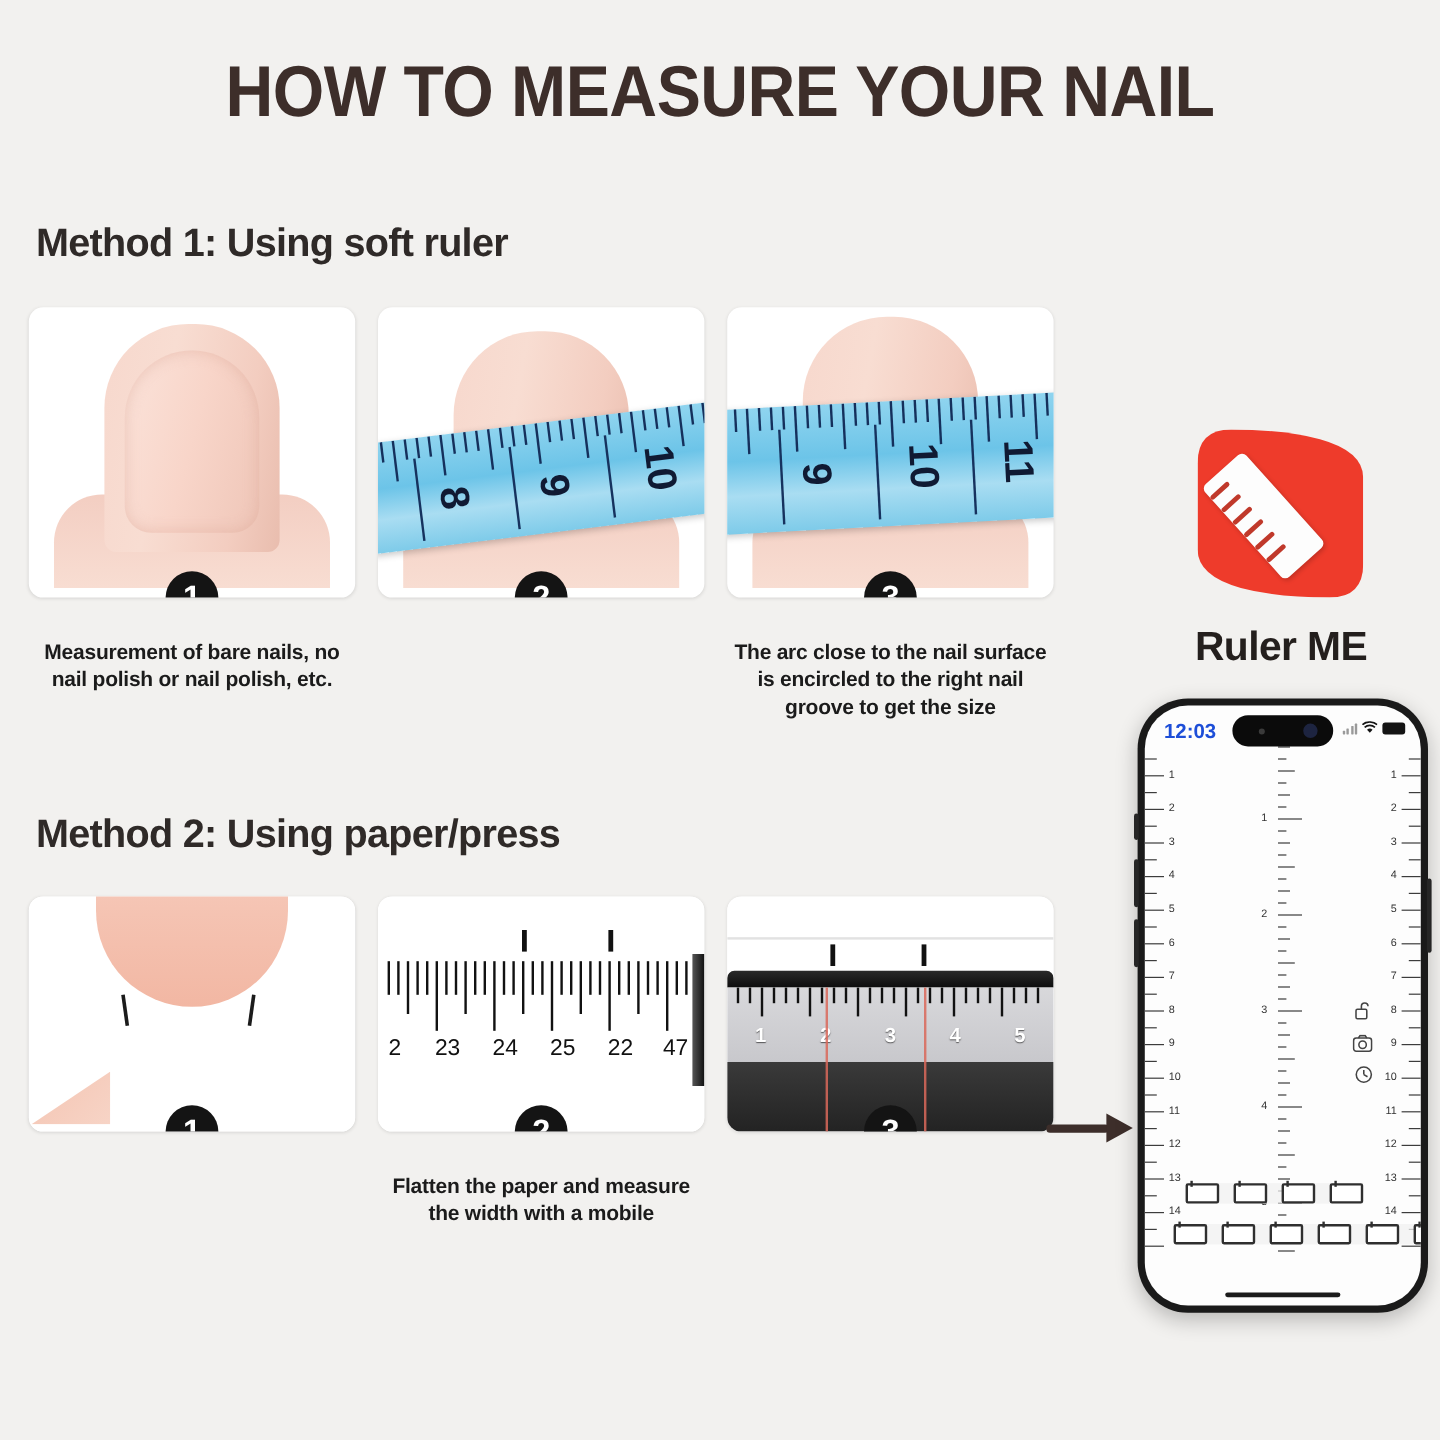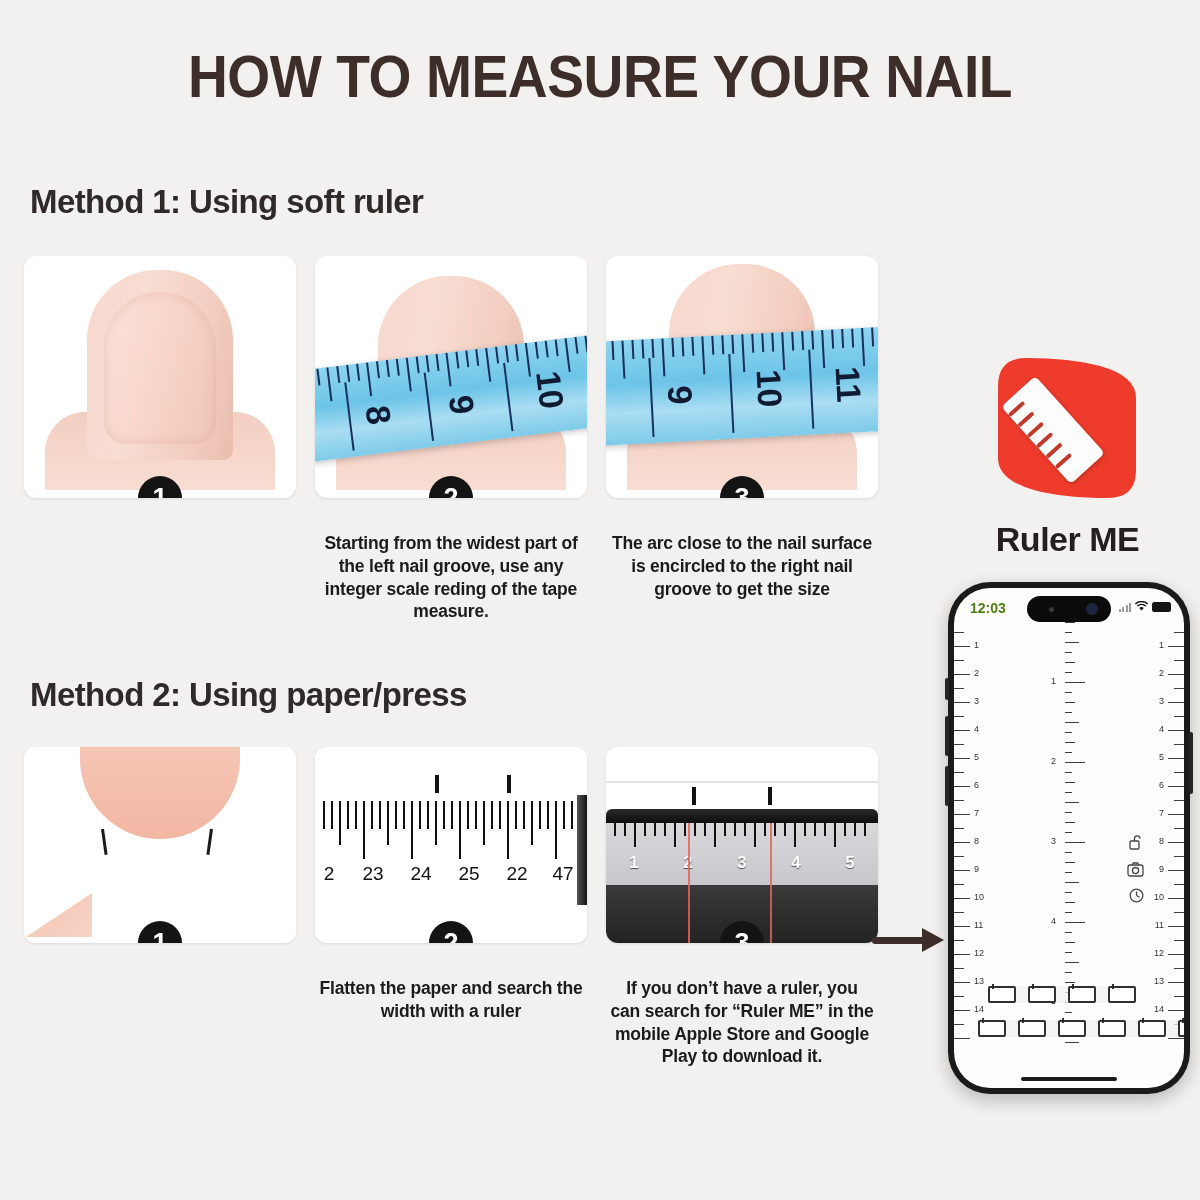--- a/index.html
+++ b/index.html
@@ -273,21 +273,21 @@
     top: 8px; width: 84px; height: 26px;
     background: #0b0b0b; border-radius: 14px; z-index: 5;
   }
   .di-dot { position: absolute; right: 13px; top: 7px; width: 12px; height: 12px;
             border-radius: 50%; background: #1d2440; }
   .di-dot2 { position: absolute; left: 22px; top: 11px; width: 5px; height: 5px;
              border-radius: 50%; background: #3a3a3a; }
 
   .status-time {
     position: absolute; left: 16px; top: 12px; z-index: 6;
-    font-size: 14px; font-weight: 700; color: #4d7c0f;
+    font-size: 17px; font-weight: 700; color: #1d4ed8;
   }
   .status-right { position: absolute; right: 13px; top: 13px; z-index: 6;
                   display: flex; align-items: center; gap: 4px; }
   .sig { display: flex; align-items: flex-end; gap: 1.5px; height: 10px; }
   .sig b { width: 2px; background: #9a9a9a; border-radius: .5px; display: block; }
   .batt { width: 19px; height: 10px; border-radius: 2.5px; background: #141414; }
 
   
   .pruler { position: absolute; }
   .pruler .t { position: absolute; background: #3c3c3c; height: 1px; }
@@ -329,20 +329,21 @@
 <div class="row" id="row1">
 
   <div class="card-wrap">
     <div class="photo tall">
       <div class="knuckle"></div>
       <div class="finger finger-body">
         <div class="nail-plate"></div>
       </div>
       <div class="badge">1</div>
     </div>
+    <div class="caption">Measurement of bare nails, no nail polish or nail polish, etc.</div>
   </div>
 
   <div class="card-wrap">
     <div class="photo tall">
       <div class="finger finger-body" style="top:20px;"></div>
       <div class="knuckle"></div>
 
       <div class="tape" style="left:-10px; top:96px; width:300px; height:92px; transform:rotate(-7deg);">
         <div class="ticks">
           <i style="left:16px"></i>
@@ -377,21 +378,20 @@
         <div class="bigline" style="left:42px"></div>
         <div class="bigline" style="left:122px"></div>
         <div class="bigline" style="left:202px"></div>
         <div class="num" style="left:62px;  top:34px; transform:rotate(90deg);">8</div>
         <div class="num" style="left:146px; top:34px; transform:rotate(90deg);">9</div>
         <div class="num" style="left:226px; top:30px; transform:rotate(90deg);">10</div>
       </div>
 
       <div class="badge">2</div>
     </div>
-    <div class="caption">Starting from the widest part of the left nail groove, use any integer scale reding of the tape measure.</div>
   </div>
 
   <div class="card-wrap">
     <div class="photo tall">
       <div class="finger finger-body" style="top:8px;"></div>
       <div class="knuckle"></div>
 
       <div class="tape" style="left:-8px; top:78px; width:300px; height:104px; transform:rotate(-3deg);">
         <div class="ticks">
           <i style="left:16px"></i>
@@ -493,21 +493,21 @@
         <div class="lbl" style="left:14px">2</div>
         <div class="lbl" style="left:58px">23</div>
         <div class="lbl" style="left:106px">24</div>
         <div class="lbl" style="left:154px">25</div>
         <div class="lbl" style="left:202px">22</div>
         <div class="lbl" style="left:248px">47</div>
       </div>
       <div class="edge-dark"></div>
       <div class="badge">2</div>
     </div>
-    <div class="caption">Flatten the paper and search the width with a ruler</div>
+    <div class="caption">Flatten the paper and measure the width with a mobile</div>
   </div>
 
   <div class="card-wrap">
     <div class="photo short">
       <div class="pr-bg"></div>
       <div class="pr-topline"></div>
       <div class="pen-mark" style="left:86px; top:40px;"></div>
       <div class="pen-mark" style="left:162px; top:40px;"></div>
       <div class="pr-phone-top"></div>
       <div class="pr-face">
@@ -542,21 +542,20 @@
         <div class="lbl" style="left:82px">2</div>
         <div class="lbl" style="left:136px">3</div>
         <div class="lbl" style="left:190px">4</div>
         <div class="lbl" style="left:244px">5</div>
       </div>
       <div class="pr-body"></div>
       <div class="pr-redline" style="left:82px;"></div>
       <div class="pr-redline" style="left:164px;"></div>
       <div class="badge">3</div>
     </div>
-    <div class="caption">If you don’t have a ruler, you can search for “Ruler ME” in the mobile Apple Store and Google Play to download it.</div>
   </div>
 </div>
 
 <div id="app-icon">
   <div class="icon-shape"></div>
   <div class="icon-ruler">
     <i style="top:10px"></i>
       <i style="top:24px"></i>
       <i style="top:38px"></i>
     <i style="top:52px"></i>

